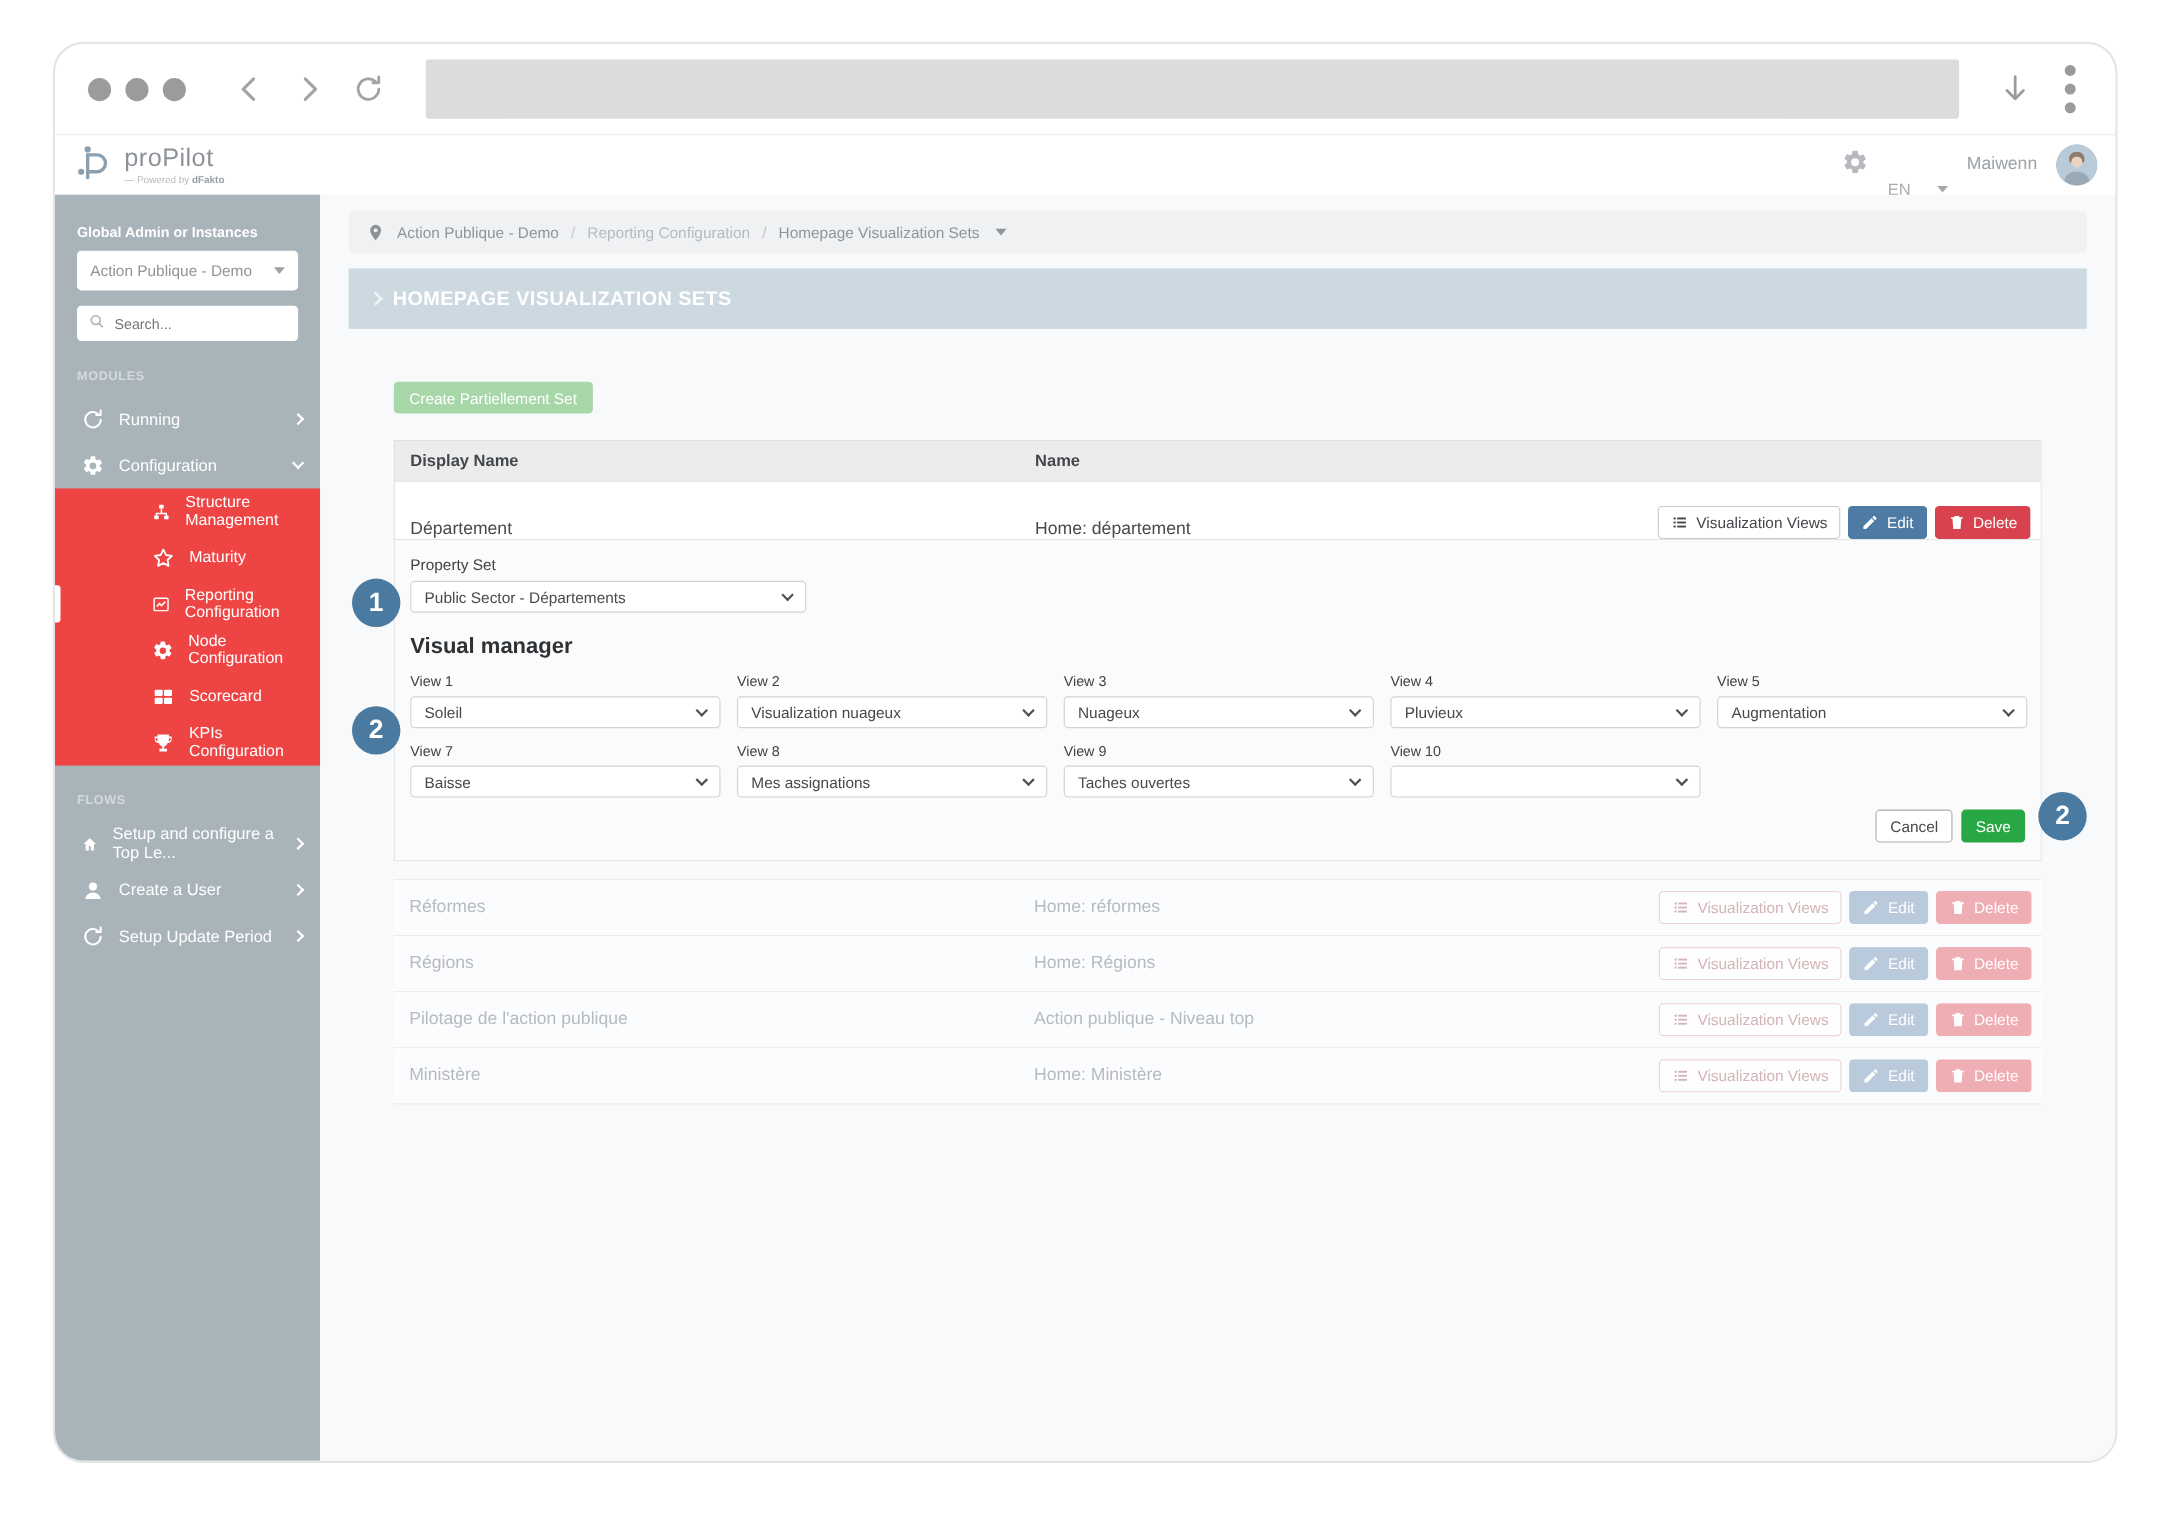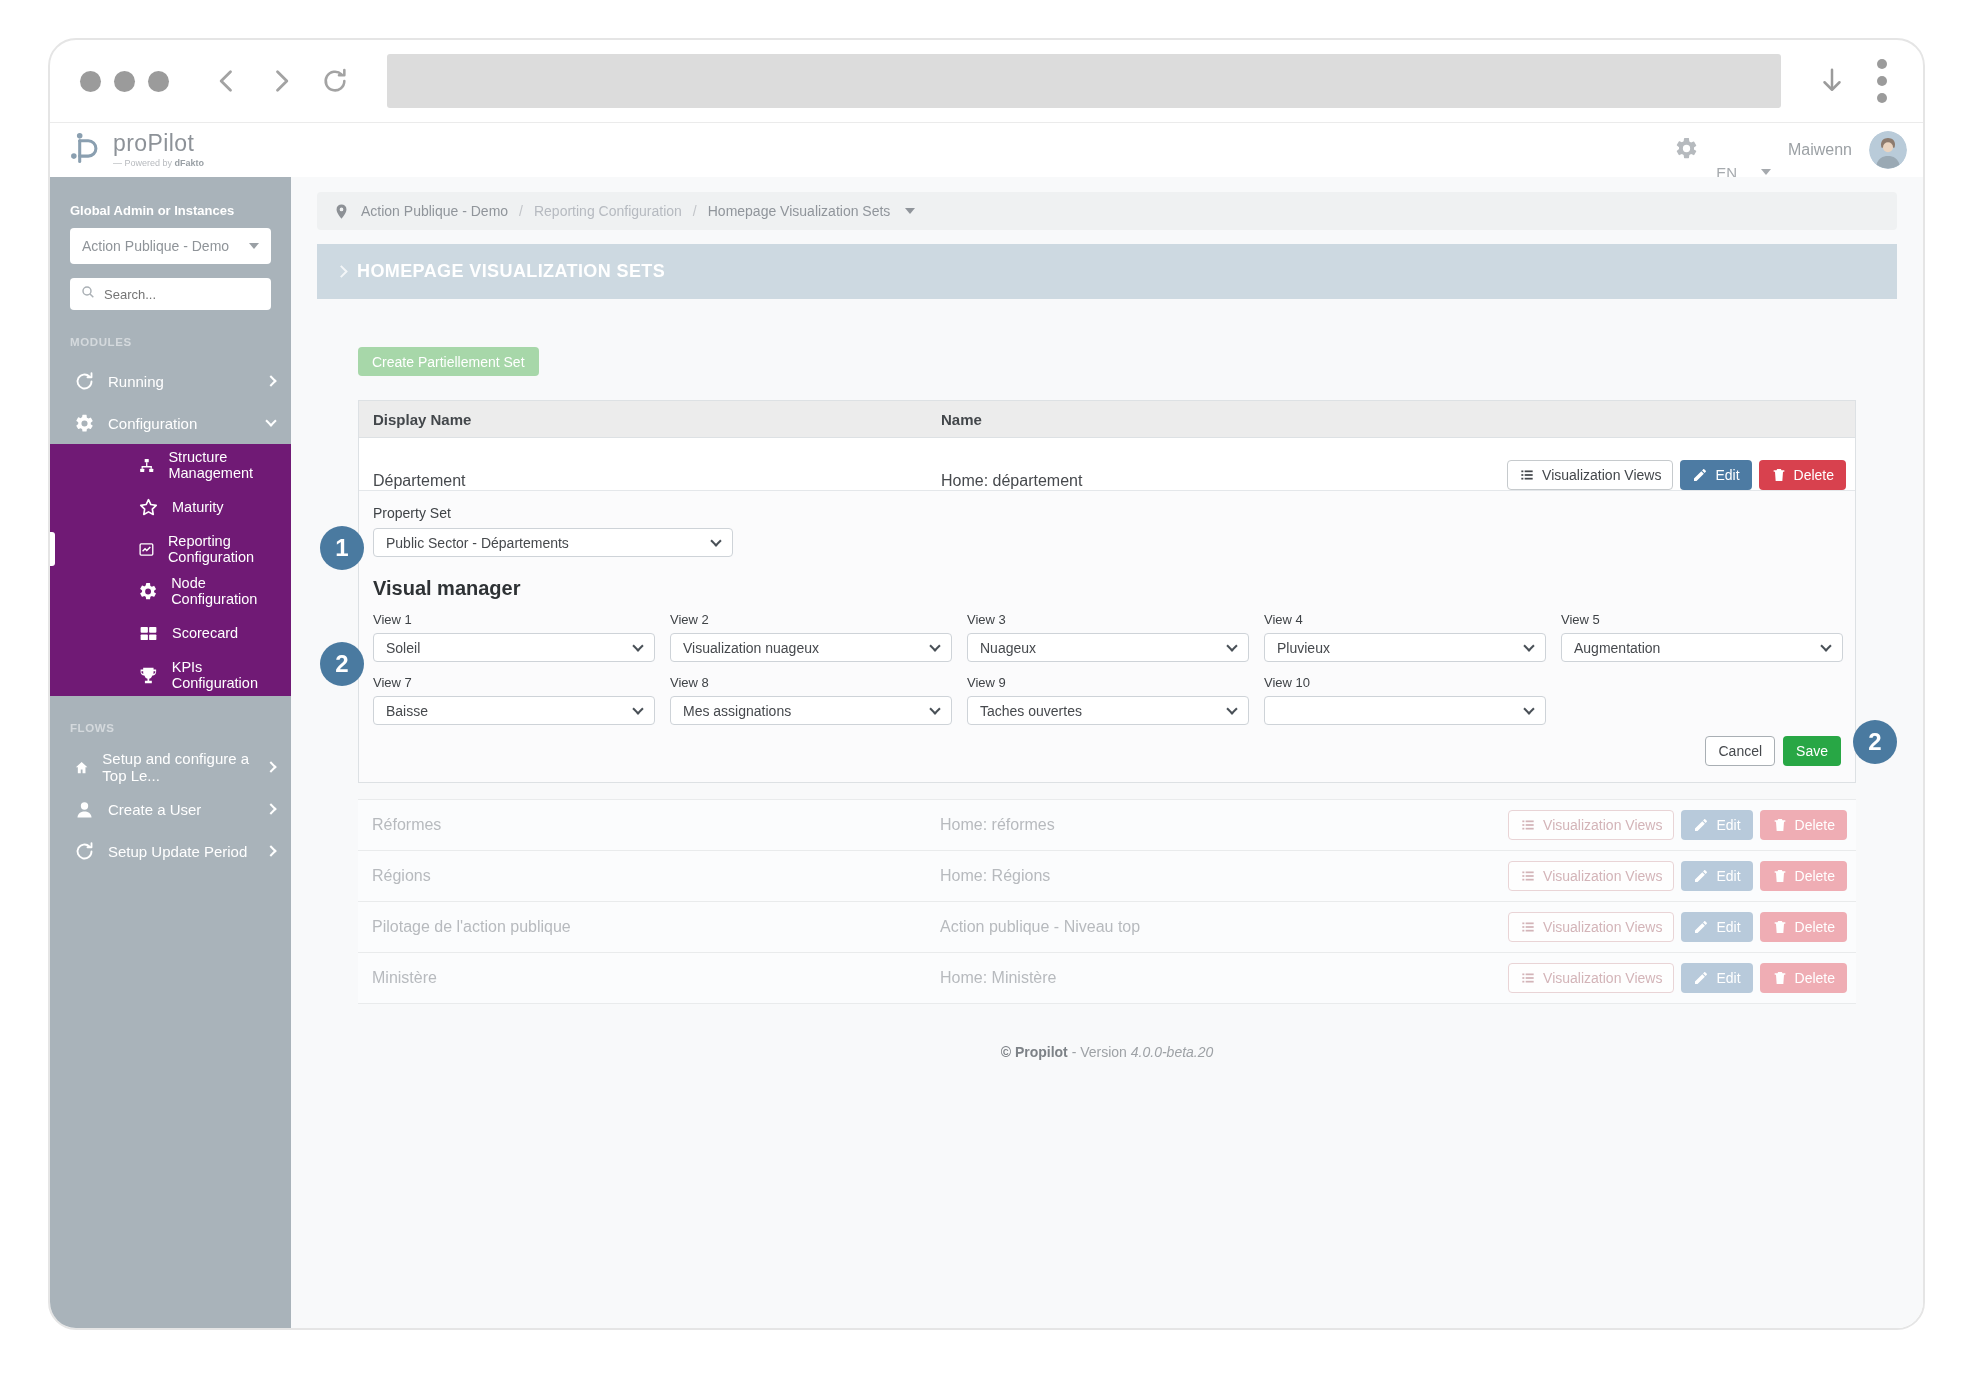--- a/index.html
+++ b/index.html
@@ -50,21 +50,21 @@
   .sb-search svg { width:16px; height:16px; flex-shrink:0; }
   .sb-search input { border:none; outline:none; flex:1; min-width:0; font-size:13px; color:#8f9499;
     background:transparent; font-family:inherit; }
   .sb-section { font-size:11.5px; font-weight:700; color:rgba(255,255,255,.5); margin:26px 20px 12px; letter-spacing:.6px; }
   .sb-item { height:42px; display:flex; align-items:center; gap:13px; padding:0 16px 0 24px; font-size:15px; }
   .sb-item .icon, .sb-subitem .icon { width:21px; height:21px; display:flex; color:#fff; }
   .icon svg { width:100%; height:100%; }
   .chev { width:8px; height:8px; border-right:2px solid #fff; border-bottom:2px solid #fff; flex-shrink:0; }
   .chev.right { transform:rotate(-45deg); margin-left:auto; }
   .chev.down  { transform:rotate(45deg);  margin-left:auto; margin-top:-4px; }
-  .sb-sub { background:#701a75; }
+  .sb-sub { background:#ef4444; }
   .sb-subitem { height:42px; display:flex; align-items:center; gap:13px; padding-left:88px;
     font-size:14.5px; position:relative; }
   .sb-subitem.active::before { content:""; position:absolute; left:0; top:4px; bottom:4px;
     width:5px; background:#fff; border-radius:0 3px 3px 0; }
 
   
   .main { flex:1; background:#f8f9fa; position:relative; overflow:hidden; }
   .breadcrumb { margin:15px 26px 0; height:38px; background:#eff1f2; border-radius:4px;
     display:flex; align-items:center; gap:11px; padding:0 16px; font-size:14px; color:#90959b; }
   .breadcrumb .pin { color:#8d9196; display:flex; } .breadcrumb .pin svg { width:17px; height:17px; }
@@ -598,25 +598,20 @@
               <button class="btn btn-delete dis">
                   <svg viewBox="0 0 24 24" fill="currentColor">
                     <path d="M6 7h12l-1 14H7L6 7zm3.2-4h5.6l1 2H20v2H4V5h4.2l1-2z"></path>
                   </svg>
                   <span>Delete</span>
                 </button>
             </div>
           </div>
         </div>
 
-        <div class="footer">
-          <b>© Propilot</b>
-          <span>- Version</span>
-          <i>4.0.0-beta.20</i>
-        </div>
       </div>
 
       <div class="badge badge-1">1</div>
       <div class="badge badge-2">2</div>
       <div class="badge badge-3">2</div>
     </div>
   </div>
 </div>
 
 </body></html>

